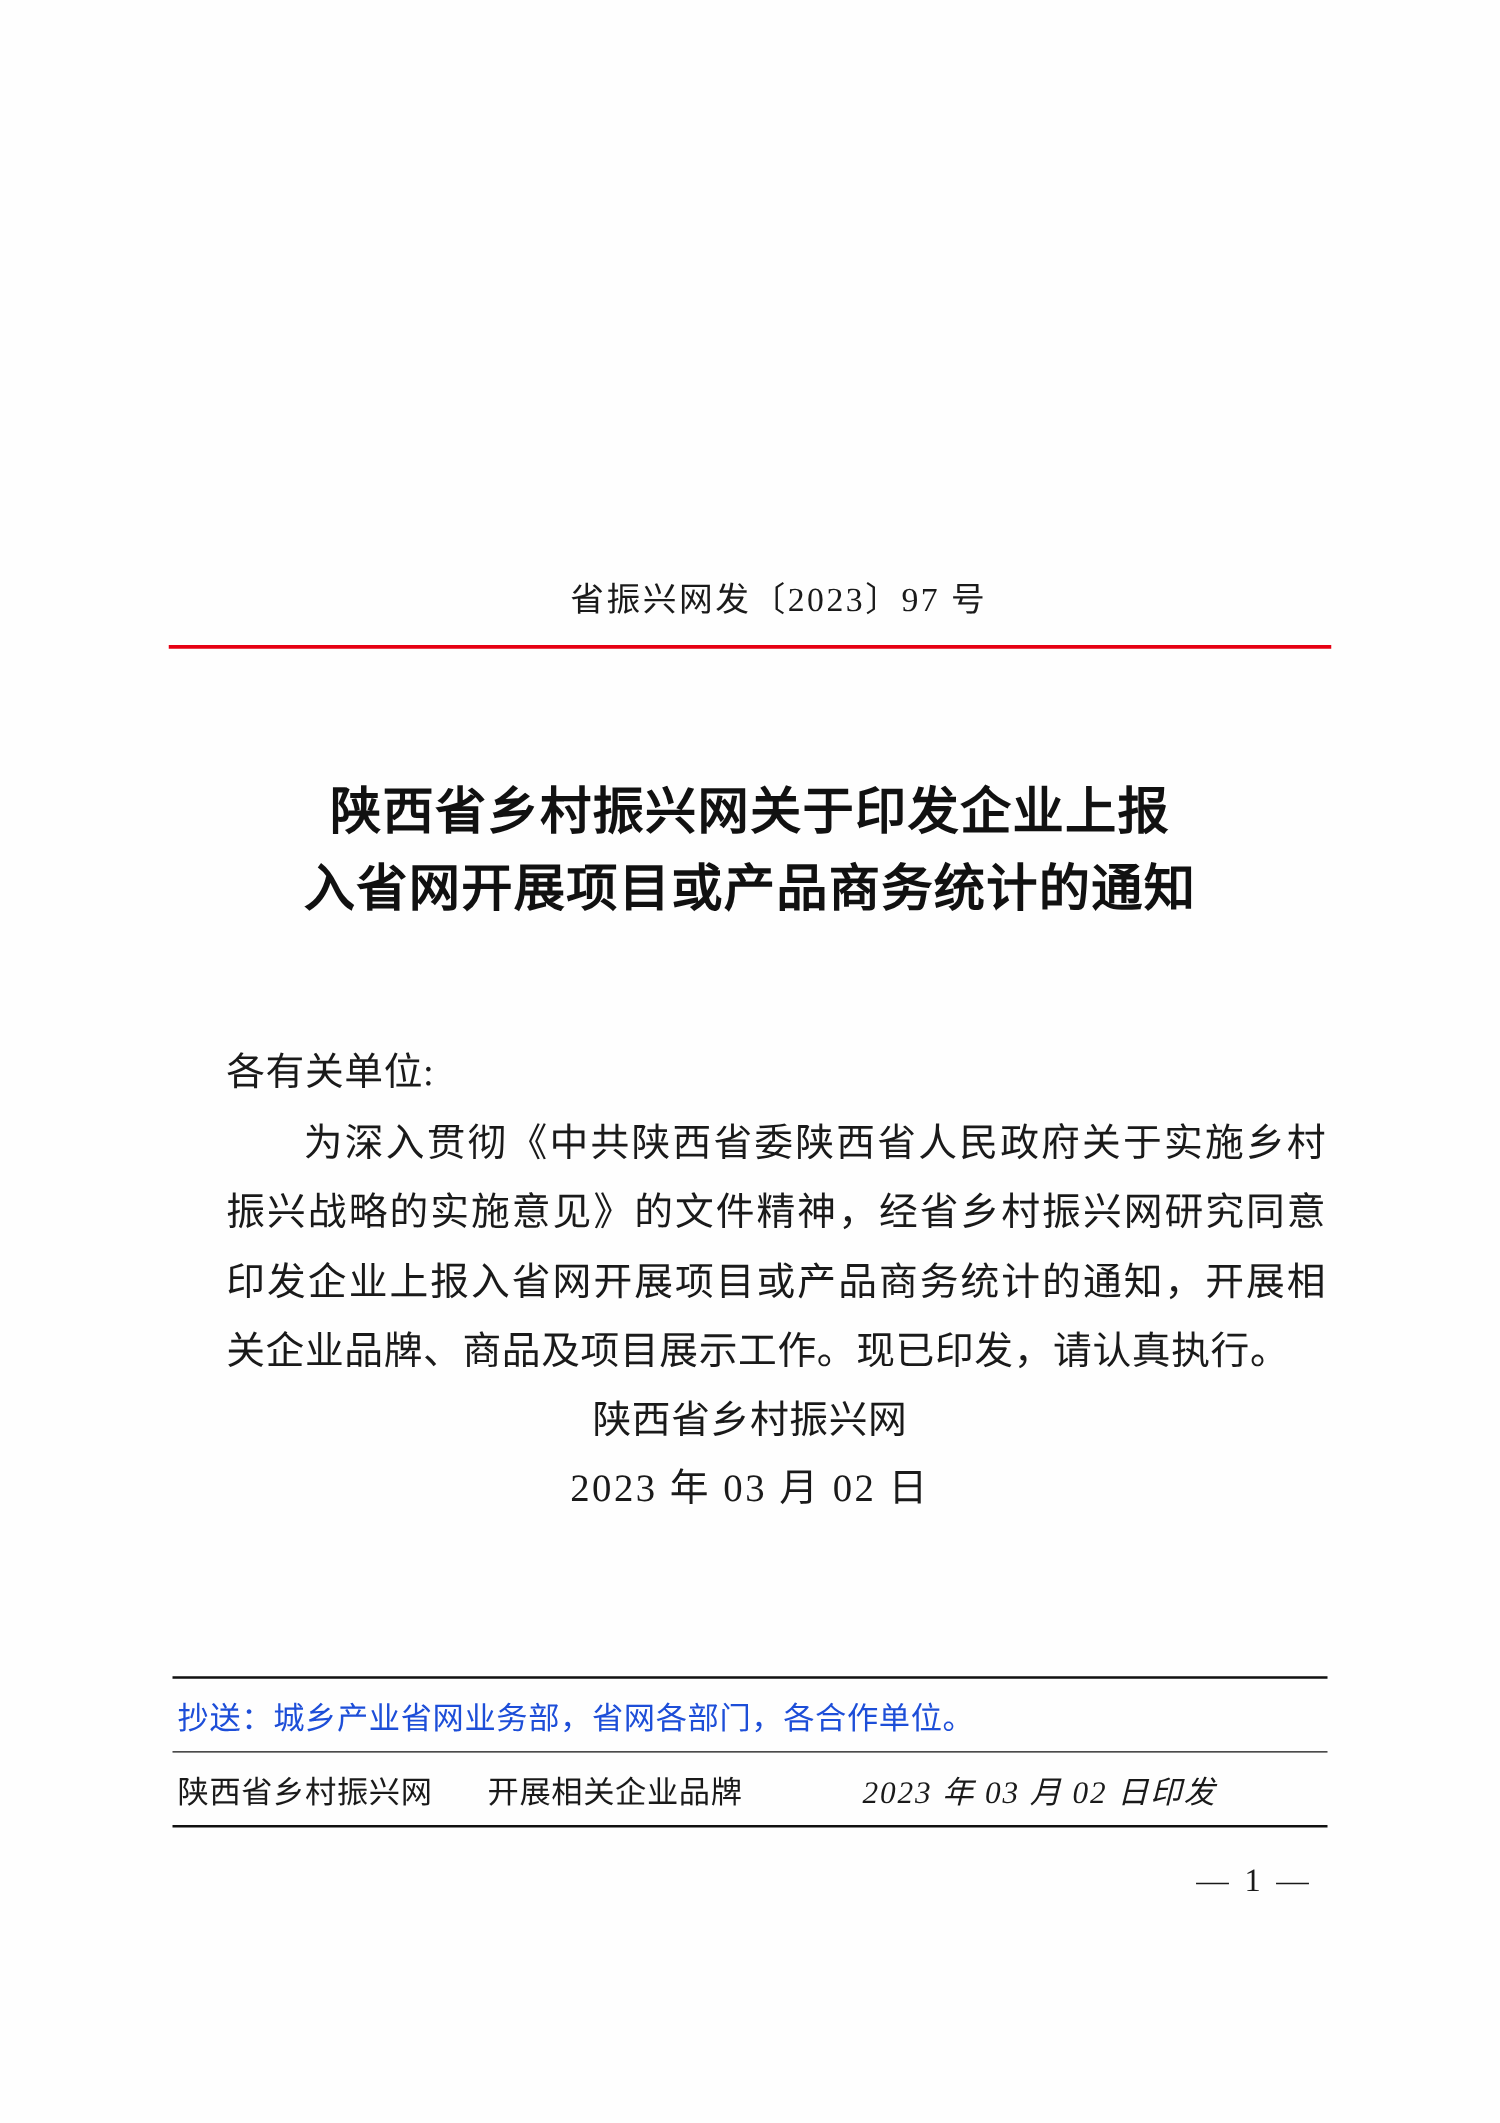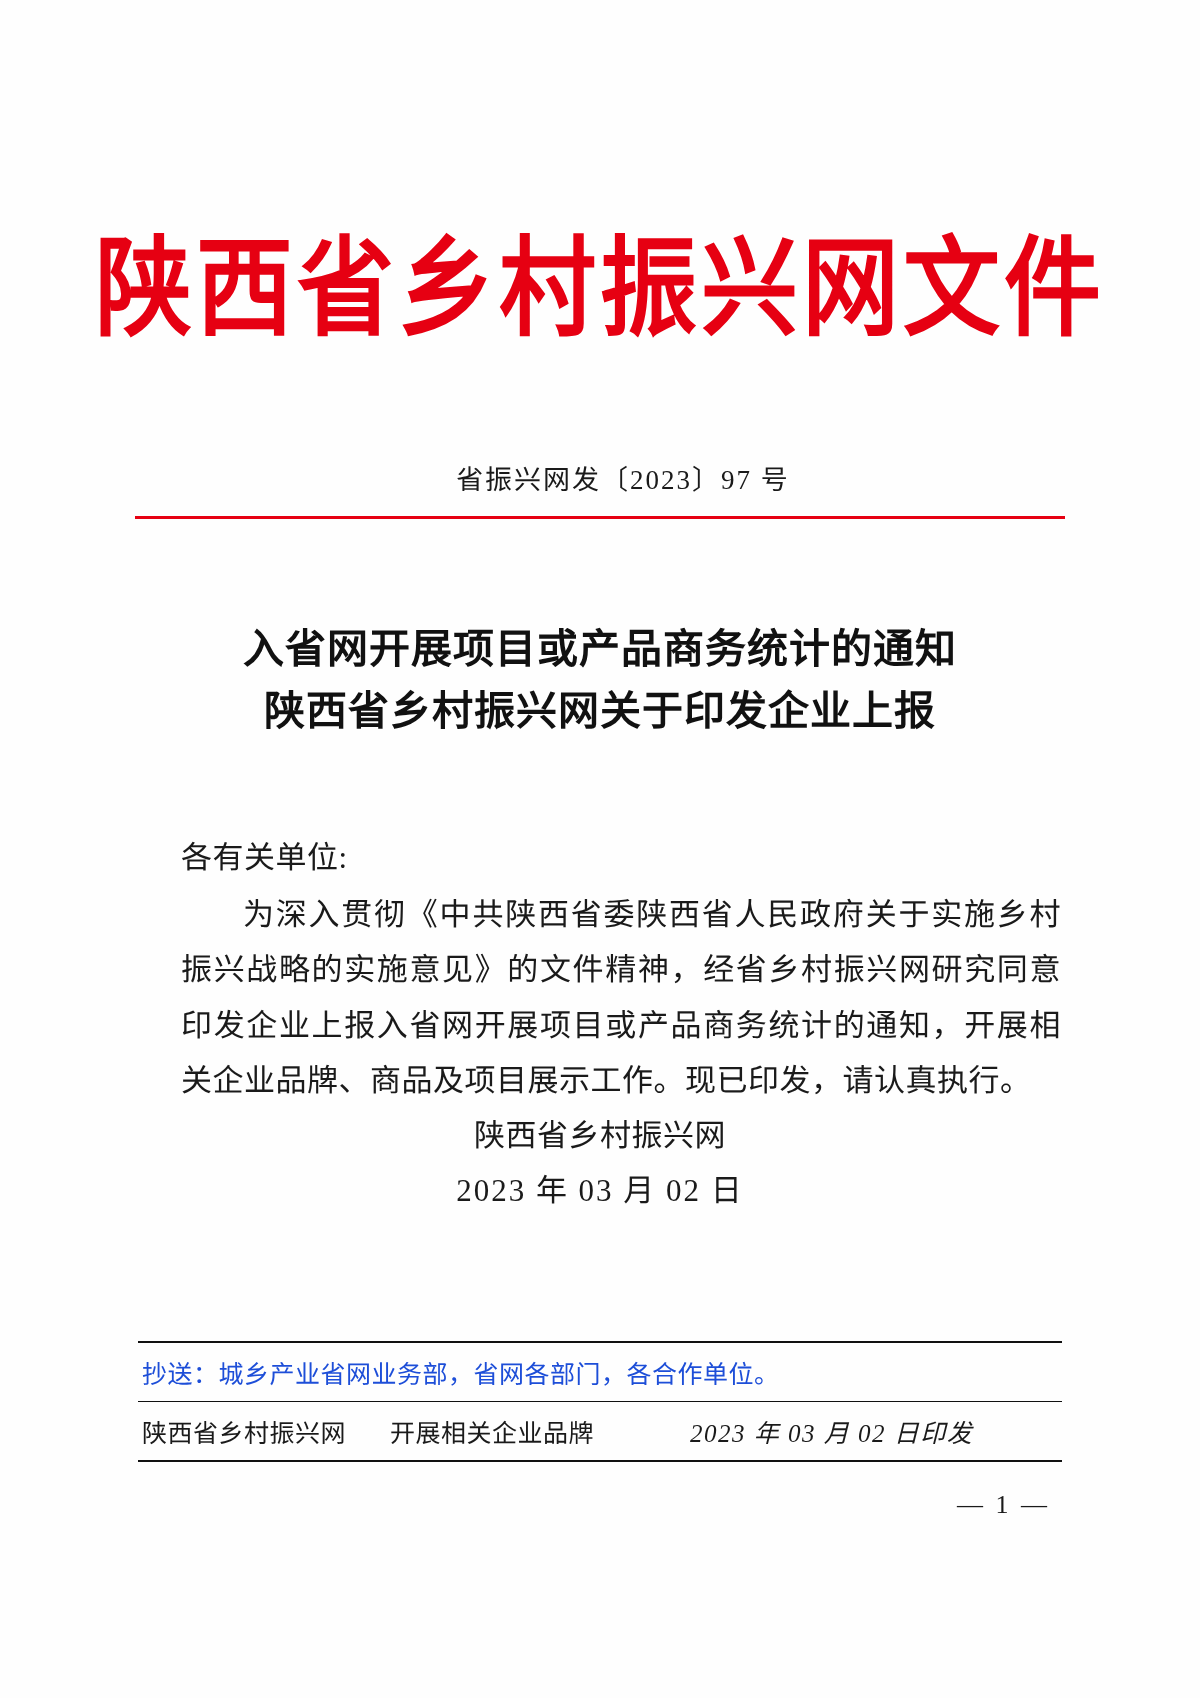--- a/index.html
+++ b/index.html
@@ -166,31 +166,28 @@
     font-size: 26px;
     letter-spacing: 3px;
     color: #1a1a1a;
   }
 </style>
 </head>
 <body>
 
 <div class="page">
 
-  <div class="redhead-wrap">
-    <div class="redhead-title">陕西省乡村振兴网文件</div>
-  </div>
 
   <div class="doc-number">省振兴网发〔2023〕97 号</div>
 
   <div class="red-rule"></div>
 
   <div class="doc-title">
+    <span class="tline">陕西省乡村振兴网关于印发企业上报</span>
     <span class="tline">入省网开展项目或产品商务统计的通知</span>
-    <span class="tline">陕西省乡村振兴网关于印发企业上报</span>
   </div>
 
   <div class="body-block">
     <span class="salutation">各有关单位:</span>
     <span class="body-para">为深入贯彻《中共陕西省委陕西省人民政府关于实施乡村振兴战略的实施意见》的文件精神，经省乡村振兴网研究同意印发企业上报入省网开展项目或产品商务统计的通知，开展相关企业品牌、商品及项目展示工作。现已印发，请认真执行。</span>
   </div>
 
   <div class="signature">
     <span class="sig-line sig-org">陕西省乡村振兴网</span>
     <span class="sig-line sig-date">2023 年 03 月 02 日</span>

